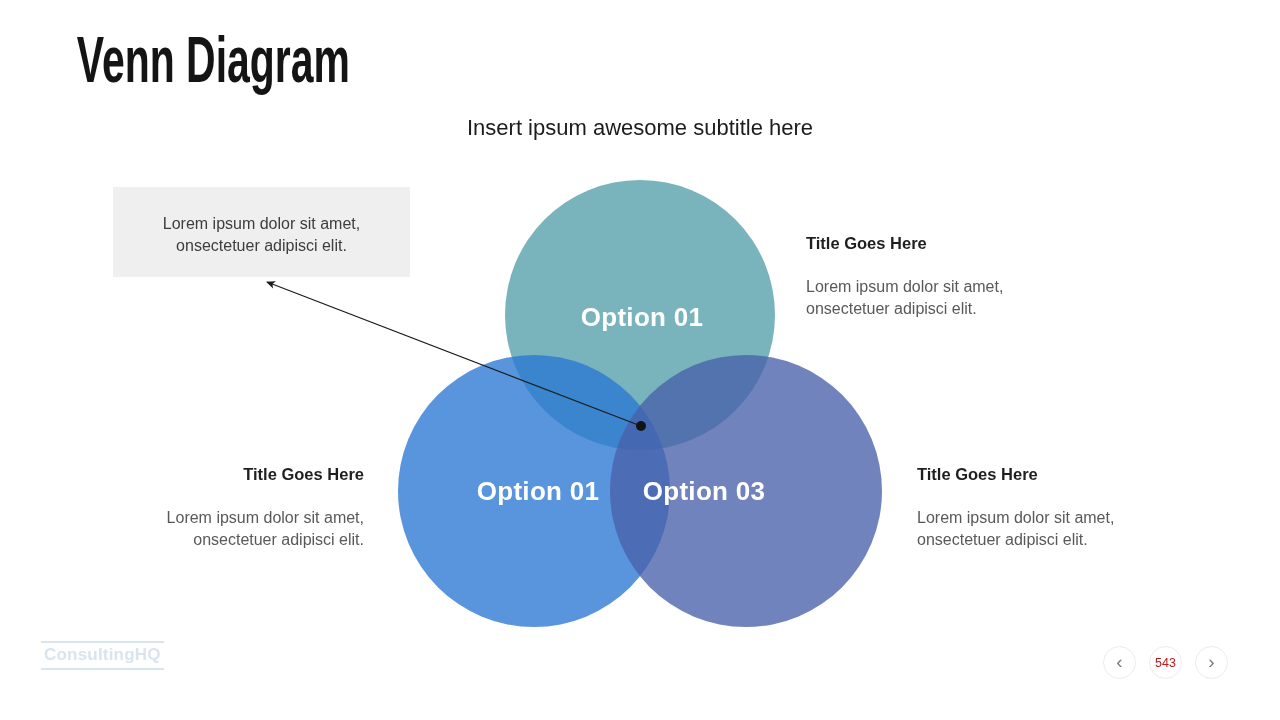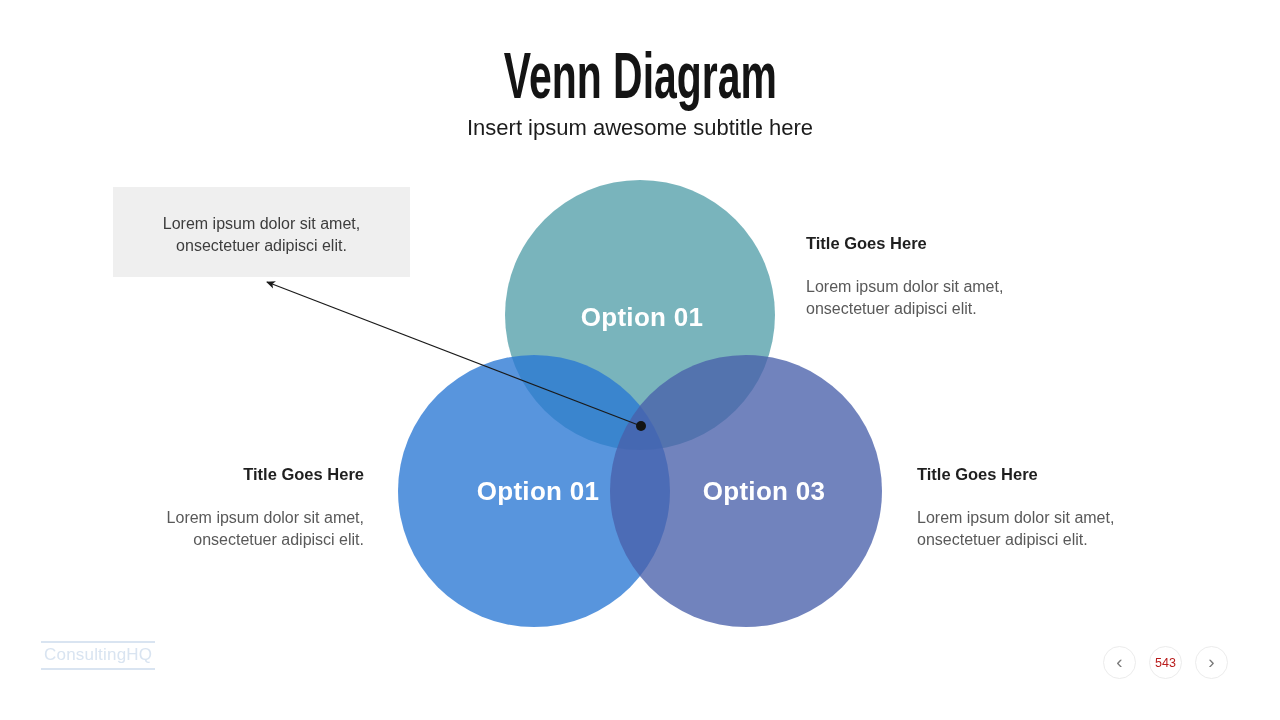--- a/index.html
+++ b/index.html
@@ -10,22 +10,21 @@
     position: relative;
     width: 1280px;
     height: 720px;
     background: #ffffff;
     overflow: hidden;
   }
 
   
   .title-wrap {
     position: absolute;
-    top: 44px; left: 0; right: 0;
-    text-align: center;
+    top: 28px; left: 0; right: 0;
   }
   .title {
     display: inline-block;
     font-size: 64px;
     font-weight: 700;
     line-height: 1.0;
     color: #141414;
     transform: scaleX(0.64);
     transform-origin: 50% 50%;
     white-space: nowrap;
@@ -71,21 +70,21 @@
     transform: translate(-50%, -50%);
     color: #ffffff;
     font-weight: 700;
     font-size: 26px;
     letter-spacing: 0.3px;
     white-space: nowrap;
     z-index: 5;
   }
   .label-1 { left: 642px; top: 317px; }
   .label-2 { left: 538px; top: 491px; }
-  .label-3 { left: 764px; top: 491px; }
+  .label-3 { left: 704px; top: 491px; }
 
   
   .arrow-svg {
     position: absolute;
     left: 0; top: 0;
     width: 1280px; height: 720px;
     z-index: 6;
     pointer-events: none;
   }
 
@@ -113,21 +112,21 @@
 
   
   .logo {
     position: absolute;
     left: 41px; top: 641px;
     width: fit-content;
     border-top: 2px solid #d9e4f1;
     border-bottom: 2px solid #d9e4f1;
     padding: 2px 3px 3px 3px;
     color: #d9e4f1;
-    font-weight: 400;
+    font-weight: 700;
     font-size: 17px;
     letter-spacing: 0.2px;
   }
   .nav {
     position: absolute;
     right: 52px; top: 646px;
     display: flex;
     align-items: center;
     gap: 13px;
   }

